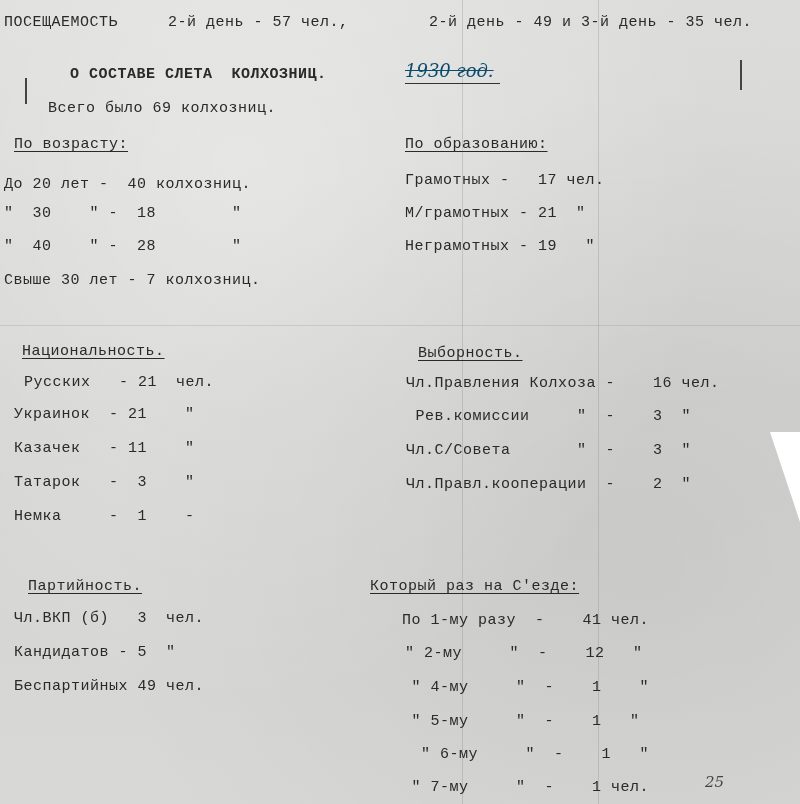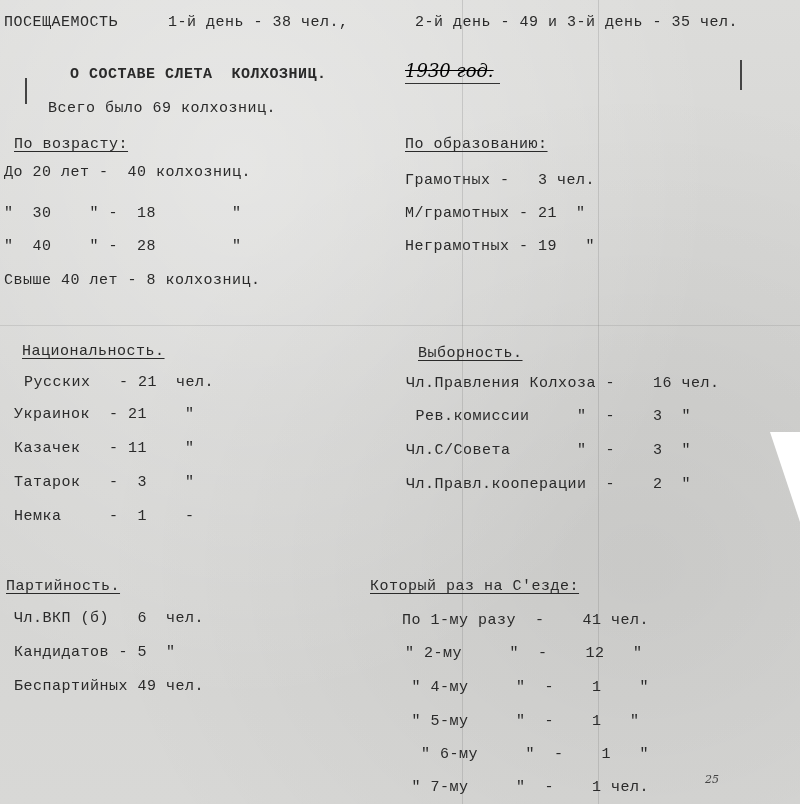--- a/index.html
+++ b/index.html
@@ -20,72 +20,72 @@
   .fold-h { position: absolute; left: 0; right: 0; height: 1px; background: rgba(120,120,120,0.2); }
   .tear {
     position: absolute; right: 0; top: 432px; width: 30px; height: 90px;
     background: #ffffff;
     clip-path: polygon(0 0, 100% 0, 100% 100%);
   }
   .t { position: absolute; white-space: pre; font-size: 15px; letter-spacing: 0.5px; }
   .u { text-decoration: underline; text-underline-offset: 3px; }
   .hand {
     position: absolute; left: 405px; top: 60px; font-family: "DejaVu Serif", serif;
-    font-style: italic; font-size: 18px; color: #000000; text-decoration: line-through;
+    font-style: italic; font-size: 18px; color: #0c4a6e; text-decoration: line-through;
     border-bottom: 1.5px solid #333; padding: 0 6px 2px 0;
   }
   .mark { position: absolute; width: 2px; background: #444; }
-  .pagenum { position: absolute; left: 705px; top: 773px; font-family: "DejaVu Serif", serif; font-style: italic; font-size: 11px; color: #444; }
+  .pagenum { position: absolute; left: 705px; top: 773px; font-family: "DejaVu Serif", serif; font-style: italic; font-size: 15px; color: #444; }
 </style>
 </head>
 <body>
 
 <div class="paper"></div>
 <div class="fold-v" style="left:462px"></div>
 <div class="fold-v" style="left:598px"></div>
 <div class="fold-h" style="top:325px"></div>
 <div class="tear"></div>
 
 <div class="t" style="left:4px;top:14px">ПОСЕЩАЕМОСТЬ</div>
-<div class="t" style="left:168px;top:14px">1-й день - 38 чел.,</div>
-<div class="t" style="left:415px;top:14px">2-й день - 49 и 3-й день - 35 чел.</div>
+<div class="t" style="left:168px;top:14px">2-й день - 57 чел.,</div>
+<div class="t" style="left:429px;top:14px">2-й день - 49 и 3-й день - 35 чел.</div>
 
 <div class="mark" style="left:25px;top:78px;height:26px"></div>
 <div class="mark" style="left:740px;top:60px;height:30px"></div>
 
 <div class="t" style="left:70px;top:66px;font-weight:bold">О СОСТАВЕ СЛЕТА  КОЛХОЗНИЦ.</div>
 <div class="hand">1930 год.</div>
 <div class="t" style="left:48px;top:100px">Всего было 69 колхозниц.</div>
 
 <div class="t u" style="left:14px;top:136px">По возрасту:</div>
-<div class="t" style="left:4px;top:164px">До 20 лет -  40 колхозниц.</div>
+<div class="t" style="left:4px;top:176px">До 20 лет -  40 колхозниц.</div>
 <div class="t" style="left:4px;top:205px">"  30    " -  18        "</div>
 <div class="t" style="left:4px;top:238px">"  40    " -  28        "</div>
-<div class="t" style="left:4px;top:272px">Свыше 40 лет - 8 колхозниц.</div>
+<div class="t" style="left:4px;top:272px">Свыше 30 лет - 7 колхозниц.</div>
 
 <div class="t u" style="left:405px;top:136px">По образованию:</div>
-<div class="t" style="left:405px;top:172px">Грамотных -   3 чел.</div>
+<div class="t" style="left:405px;top:172px">Грамотных -   17 чел.</div>
 <div class="t" style="left:405px;top:205px">М/грамотных - 21  "</div>
 <div class="t" style="left:405px;top:238px">Неграмотных - 19   "</div>
 
 <div class="t u" style="left:22px;top:343px">Национальность.</div>
 <div class="t" style="left:24px;top:374px">Русских   - 21  чел.</div>
 <div class="t" style="left:14px;top:406px">Украинок  - 21    "</div>
 <div class="t" style="left:14px;top:440px">Казачек   - 11    "</div>
 <div class="t" style="left:14px;top:474px">Татарок   -  3    "</div>
 <div class="t" style="left:14px;top:508px">Немка     -  1    -</div>
 
 <div class="t u" style="left:418px;top:345px">Выборность.</div>
 <div class="t" style="left:406px;top:375px">Чл.Правления Колхоза -    16 чел.</div>
 <div class="t" style="left:406px;top:408px"> Рев.комиссии     "  -    3  "</div>
 <div class="t" style="left:406px;top:442px">Чл.С/Совета       "  -    3  "</div>
 <div class="t" style="left:406px;top:476px">Чл.Правл.кооперации  -    2  "</div>
 
-<div class="t u" style="left:6px;top:578px">Партийность.</div>
-<div class="t" style="left:14px;top:610px">Чл.ВКП (б)   6  чел.</div>
+<div class="t u" style="left:28px;top:578px">Партийность.</div>
+<div class="t" style="left:14px;top:610px">Чл.ВКП (б)   3  чел.</div>
 <div class="t" style="left:14px;top:644px">Кандидатов - 5  "</div>
 <div class="t" style="left:14px;top:678px">Беспартийных 49 чел.</div>
 
 <div class="t u" style="left:370px;top:578px">Который раз на С'езде:</div>
 <div class="t" style="left:402px;top:612px">По 1-му разу  -    41 чел.</div>
 <div class="t" style="left:405px;top:645px">" 2-му     "  -    12   "</div>
 <div class="t" style="left:402px;top:679px"> " 4-му     "  -    1    "</div>
 <div class="t" style="left:402px;top:713px"> " 5-му     "  -    1   "</div>
 <div class="t" style="left:402px;top:746px">  " 6-му     "  -    1   "</div>
 <div class="t" style="left:402px;top:779px"> " 7-му     "  -    1 чел.</div>

